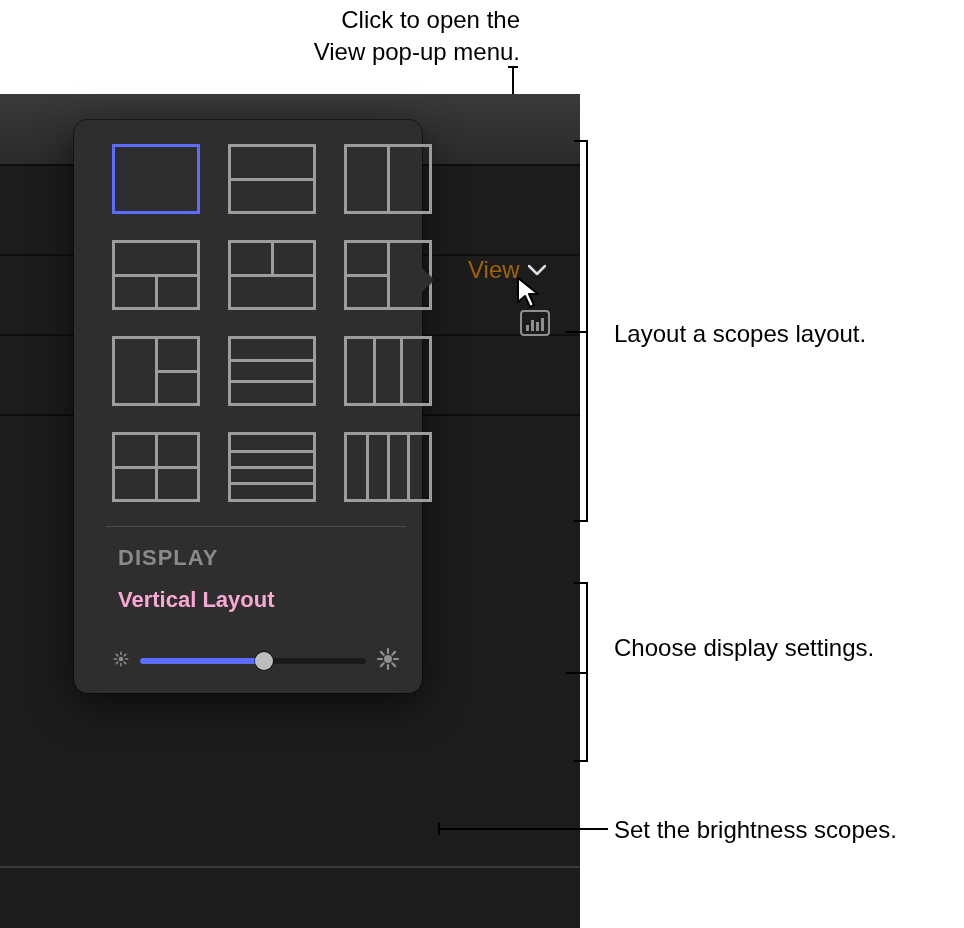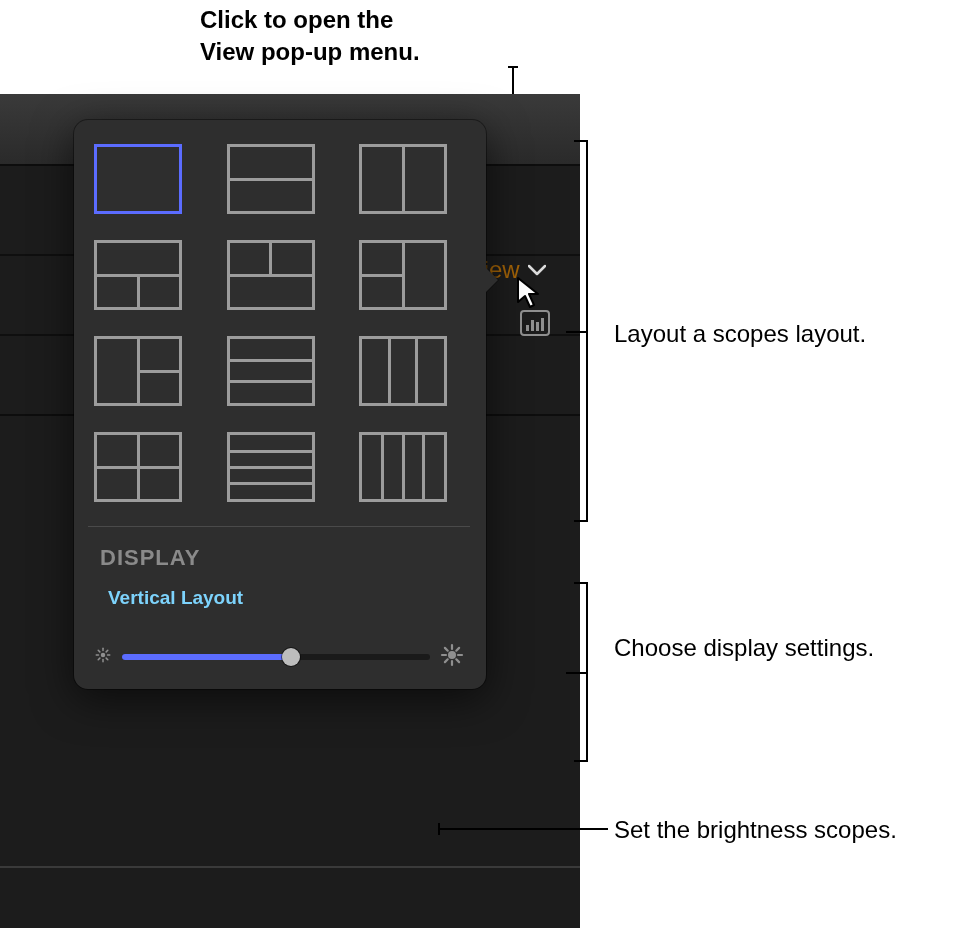--- a/index.html
+++ b/index.html
@@ -81,25 +81,25 @@
     left: 516px;
     top: 276px;
     pointer-events: none;
   }
 
   
   .popup {
     position: absolute;
     left: 74px;
     top: 120px;
-    width: 412px;
+    width: 348px;
     background: #2e2e2e;
     border-radius: 14px;
     box-shadow: 0 10px 40px rgba(0,0,0,.6), 0 0 0 1px rgba(0,0,0,.4);
-    padding: 24px 22px 18px 20px;
+    padding: 24px 22px 18px 38px;
   }
   
   .popup::after {
     content: "";
     position: absolute;
     right: -12px;
     top: 148px;
     width: 0; height: 0;
     border-top: 12px solid transparent;
     border-bottom: 12px solid transparent;
@@ -133,27 +133,26 @@
   }
 
   .section-header {
     color: #8a8a8a;
     font-weight: 700;
     font-size: 22px;
     letter-spacing: 1px;
     margin: 0 0 10px 6px;
   }
   .menu-item {
-    color: #7dd3fc;
+    color: #f9a8d4;
     font-weight: 600;
-    font-size: 19px;
+    font-size: 22px;
     padding: 6px 6px;
     border-radius: 6px;
     cursor: default;
-    margin-left: 8px;
   }
 
   .brightness-row {
     display: flex;
     align-items: center;
     gap: 10px;
     margin-top: 28px;
   }
   .sun-small, .sun-large { color:#8f8f8f; }
   .slider {
@@ -185,21 +184,21 @@
     box-shadow: 0 0 0 1px rgba(0,0,0,.5);
   }
 
   
   .callout {
     position: absolute;
     color: #000;
     font-size: 24px;
     line-height: 1.35;
   }
-  .callout.center { text-align:left;font-weight:bold; }
+  .callout.center { text-align:right; }
 
   
   .leader-top {
     position: absolute;
     left: 512px;
     top: 66px;
     width: 2px;
     height: 176px;
     background: #000;
   }

